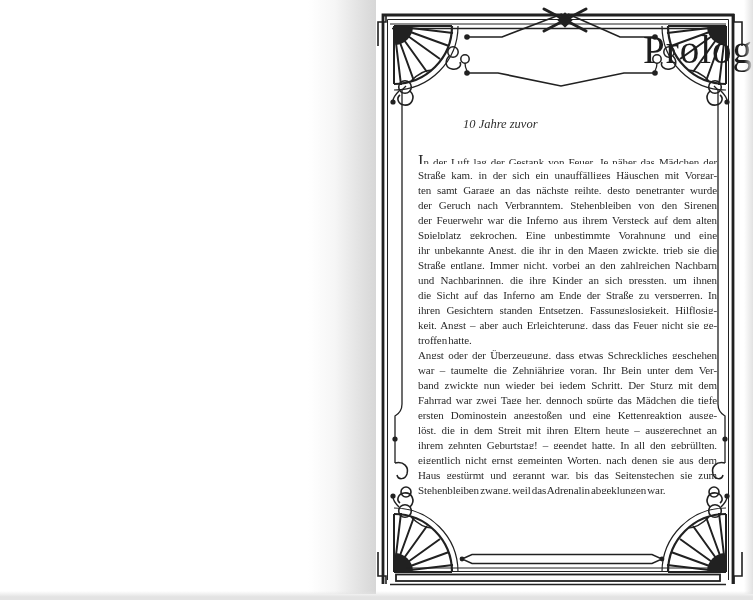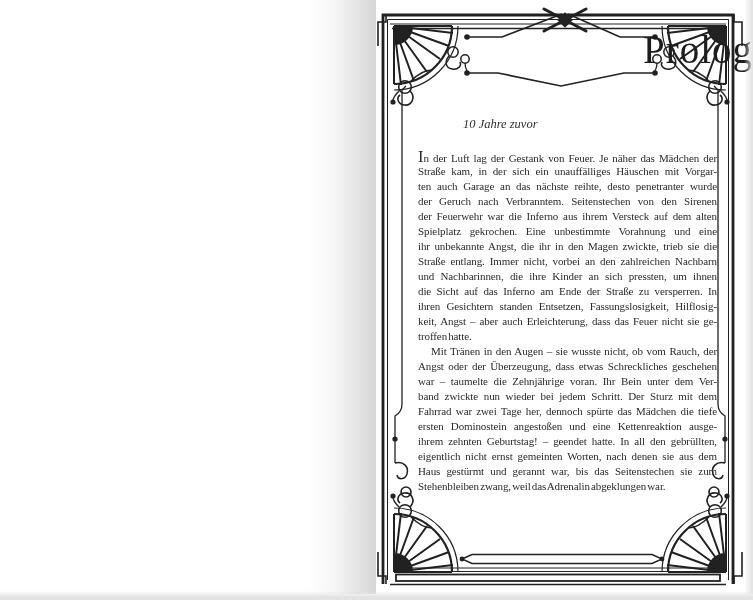--- a/index.html
+++ b/index.html
@@ -12,21 +12,21 @@
   .right-edge{position:absolute;left:744px;top:0;width:9px;height:594px;
           background:linear-gradient(90deg,rgba(255,255,255,0),#e2e2e2);}
   .bottom-strip{position:absolute;left:0;top:591px;width:753px;height:9px;
           background:linear-gradient(180deg,rgba(255,255,255,0),#e3e3e3 65%);}
   .frame{position:absolute;left:0;top:0;width:377px;height:600px;}
   .title{position:absolute;left:0;top:30px;width:100%;text-align:right;
          font-size:39px;line-height:1;color:#1d1d1d;letter-spacing:1px;}
   .kicker{position:absolute;left:46px;top:117px;font-size:12.5px;font-style:italic;color:#2d2d2d;margin-left:41px;}
   .body{position:absolute;left:42px;top:149px;width:299px;color:#2a2a2a;
         font-size:11px;letter-spacing:-0.1px;word-spacing:-1.5px;}
-  .bline{height:15px;line-height:15px;text-align:justify;text-align-last:justify;overflow:hidden;}
+  .bline{height:15px;line-height:23px;text-align:justify;text-align-last:justify;overflow:hidden;}
   .bline.last{text-align-last:left;}
   .bline.indent{text-indent:13px;}
   .initial{font-size:16.5px;letter-spacing:0;}
 </style>
 </head>
 <body>
 
 <div class="canvas">
 
   <div class="page-left"></div>
@@ -111,37 +111,37 @@
         <rect x="20" y="574.5" width="324" height="6.5" stroke-width="1.8"></rect>
         <path d="M14,584.5 H350" stroke-width="1.5"></path>
       </g>
     </svg>
 
     <div class="title">Prolog</div>
     <div class="kicker">10 Jahre zuvor</div>
     <div class="body">
         <div class="bline"><span class="initial">I</span>n der Luft lag der Gestank von Feuer. Je näher das Mädchen der</div>
         <div class="bline">Straße kam, in der sich ein unauffälliges Häuschen mit Vorgar-</div>
-        <div class="bline">ten auch Garage an das nächste reihte, desto penetranter wurde</div>
-        <div class="bline">der Geruch nach Verbranntem. Seitenstechen von den Sirenen</div>
+        <div class="bline">ten samt Garage an das nächste reihte, desto penetranter wurde</div>
+        <div class="bline">der Geruch nach Verbranntem. Stehenbleiben von den Sirenen</div>
         <div class="bline">der Feuerwehr war die Inferno aus ihrem Versteck auf dem alten</div>
         <div class="bline">Spielplatz gekrochen. Eine unbestimmte Vorahnung und eine</div>
         <div class="bline">ihr unbekannte Angst, die ihr in den Magen zwickte, trieb sie die</div>
         <div class="bline">Straße entlang. Immer nicht, vorbei an den zahlreichen Nachbarn</div>
         <div class="bline">und Nachbarinnen, die ihre Kinder an sich pressten, um ihnen</div>
         <div class="bline">die Sicht auf das Inferno am Ende der Straße zu versperren. In</div>
         <div class="bline">ihren Gesichtern standen Entsetzen, Fassungslosigkeit, Hilflosig-</div>
         <div class="bline">keit, Angst – aber auch Erleichterung, dass das Feuer nicht sie ge-</div>
         <div class="bline last">troffen hatte.</div>
-        <div class="bline indent">Mit Tränen in den Augen – sie wusste nicht, ob vom Rauch, der</div>
         <div class="bline">Angst oder der Überzeugung, dass etwas Schreckliches geschehen</div>
         <div class="bline">war – taumelte die Zehnjährige voran. Ihr Bein unter dem Ver-</div>
         <div class="bline">band zwickte nun wieder bei jedem Schritt. Der Sturz mit dem</div>
         <div class="bline">Fahrrad war zwei Tage her, dennoch spürte das Mädchen die tiefe</div>
         <div class="bline">ersten Dominostein angestoßen und eine Kettenreaktion ausge-</div>
+        <div class="bline">löst, die in dem Streit mit ihren Eltern heute – ausgerechnet an</div>
         <div class="bline">ihrem zehnten Geburtstag! – geendet hatte. In all den gebrüllten,</div>
         <div class="bline">eigentlich nicht ernst gemeinten Worten, nach denen sie aus dem</div>
         <div class="bline">Haus gestürmt und gerannt war, bis das Seitenstechen sie zum</div>
         <div class="bline last">Stehenbleiben zwang, weil das Adrenalin abgeklungen war.</div>
       </div>
 
   </div>
 
   <div class="right-edge"></div>
   <div class="bottom-strip"></div>

